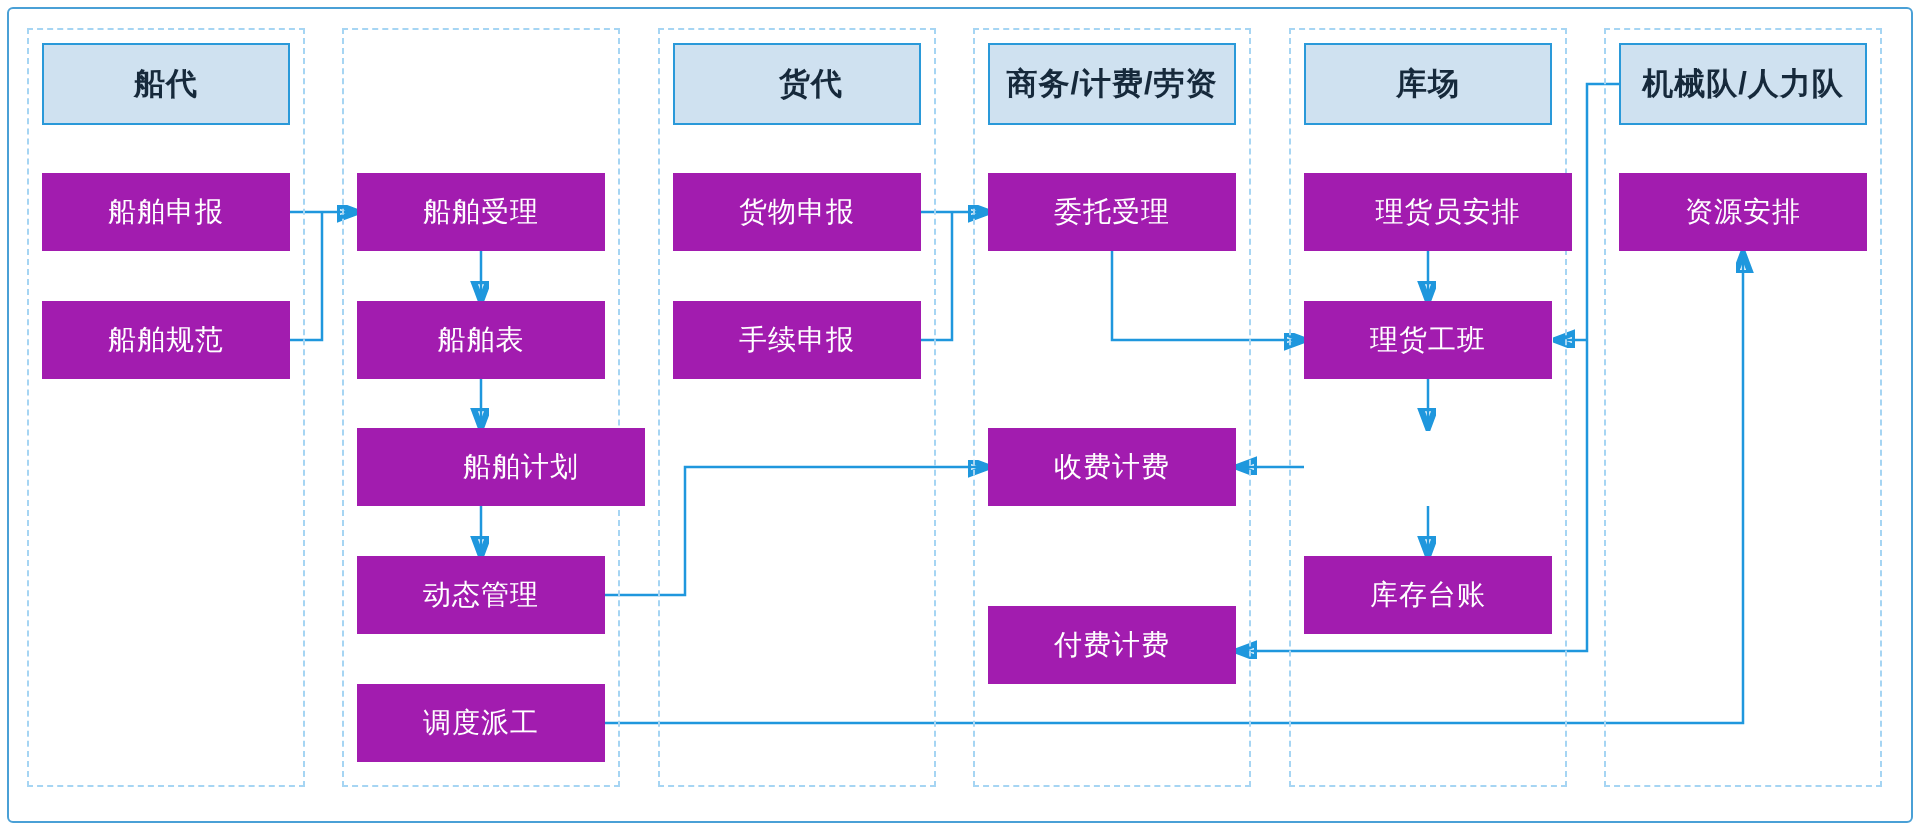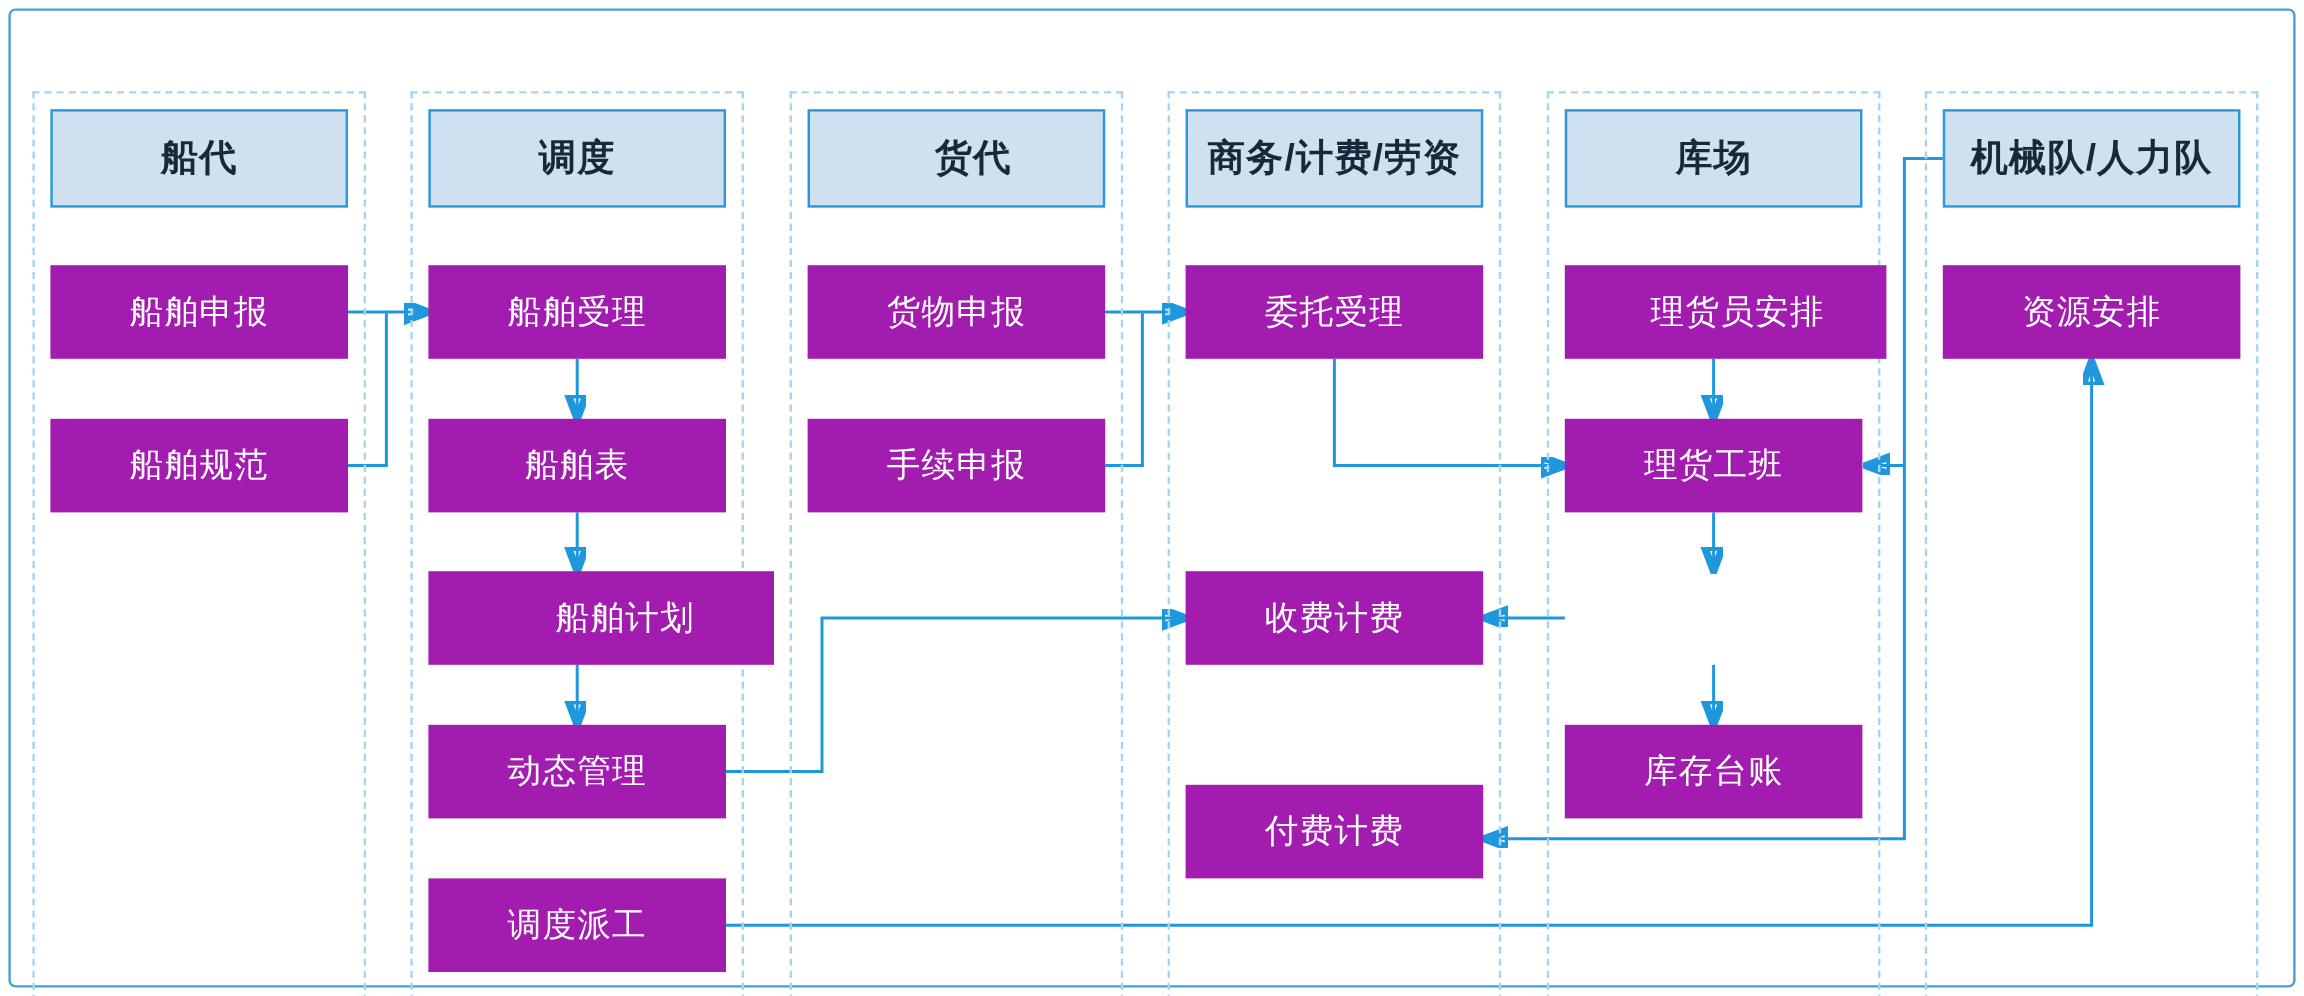--- a/index.html
+++ b/index.html
@@ -1,20 +1,20 @@
 <!DOCTYPE html>
 <html><head>
 <meta charset="utf-8">
 <style>
   html,body{margin:0;padding:0;background:#ffffff;}
   body{width:1920px;height:830px;position:relative;overflow:hidden;
        font-family:"Liberation Sans","DejaVu Sans",sans-serif;}
   .frame{position:absolute;left:7px;top:7px;width:1902px;height:812px;
          border:2px solid #4aa0d6;border-radius:6px;}
-  #diagram{position:absolute;left:0;top:0;width:1920px;height:598px;margin-top:48px;}
+  #diagram{position:absolute;left:0;top:0;width:1920px;height:598px;}
   .lane{position:absolute;top:28px;height:759px;width:278px;
         border:2px dashed #a6d5f3;box-sizing:border-box;}
   .lane-header{position:absolute;top:43px;height:82px;width:248px;
         background:#cfe1f0;border:2px solid #2a99d9;box-sizing:border-box;
         display:flex;align-items:center;justify-content:center;
         font-size:31px;font-weight:bold;color:#16293b;letter-spacing:1px;}
   .node{position:absolute;width:248px;height:78px;background:#a21caf;
         display:flex;align-items:center;justify-content:center;
         font-size:28px;color:#ffffff;letter-spacing:1px;}
   svg.connectors{position:absolute;left:0;top:0;pointer-events:none;}
@@ -47,21 +47,20 @@
     <path d="M1304 467 H1242" marker-end="url(#arw)"></path>
     <path d="M1619 84 H1587 V651 H1242" marker-end="url(#arw)"></path>
     <path d="M1587 340 H1560" marker-end="url(#arw)"></path>
     <path d="M605 723 H1743 V258" marker-end="url(#arw)"></path>
   </svg>
 <div class="lane" style="left: 27px;"></div>
     <div class="lane-header" style="left: 42px;">船代</div>
     <div class="node" style="left: 42px; top: 173px;">船舶申报</div>
     <div class="node" style="left: 42px; top: 301px;">船舶规范</div>
     <div class="lane" style="left: 342px;"></div>
-    <div class="lane-header" style="left: 357px;">调度</div>
     <div class="node" style="left: 357px; top: 173px;">船舶受理</div>
     <div class="node" style="left: 357px; top: 301px;">船舶表</div>
     <div class="node" style="left: 357px; top: 428px; padding-left: 40px;">船舶计划</div>
     <div class="node" style="left: 357px; top: 556px;">动态管理</div>
     <div class="node" style="left: 357px; top: 684px;">调度派工</div>
     <div class="lane" style="left: 658px;"></div>
     <div class="lane-header" style="left: 673px; padding-left: 28px;">货代</div>
     <div class="node" style="left: 673px; top: 173px;">货物申报</div>
     <div class="node" style="left: 673px; top: 301px;">手续申报</div>
     <div class="lane" style="left: 973px;"></div>

